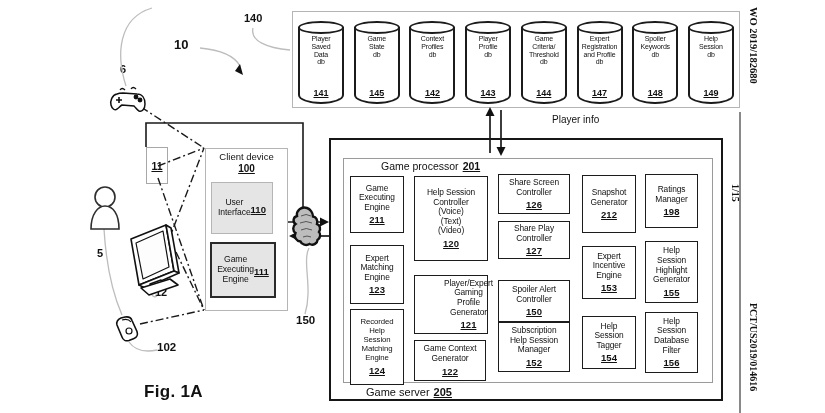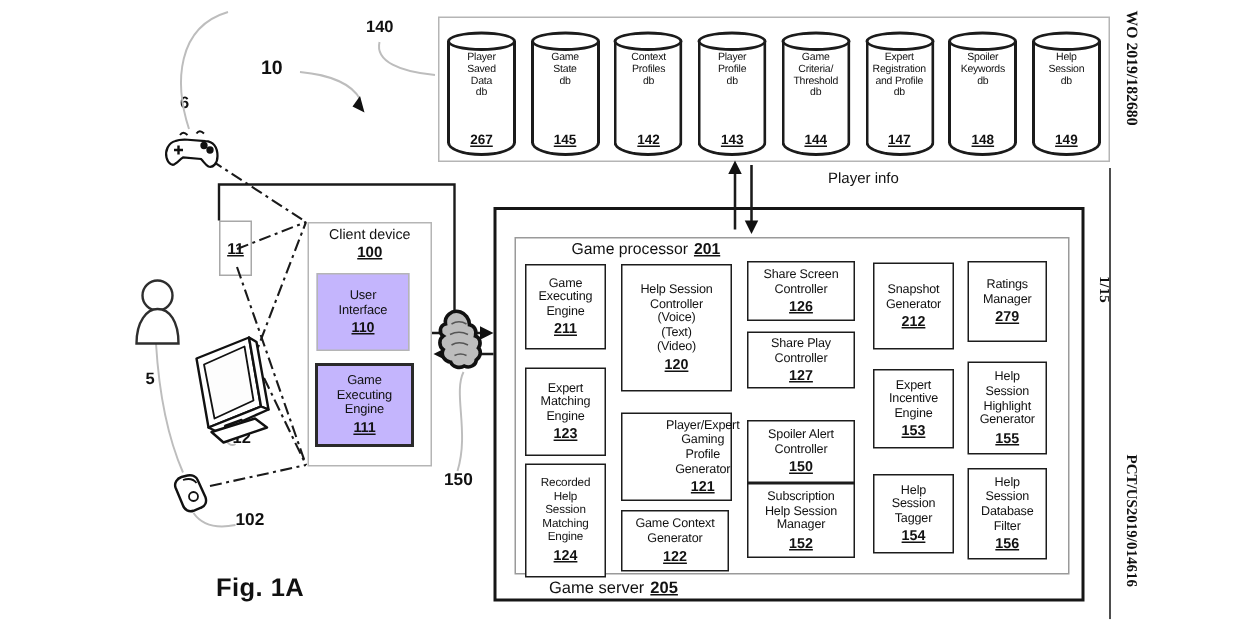--- a/index.html
+++ b/index.html
@@ -51,21 +51,21 @@
   .mod-153{left:582px;top:246px;width:54px;height:53px;}
   .mod-154{left:582px;top:316px;width:54px;height:53px;}
   .mod-151{left:645px;top:174px;width:53px;height:54px;}
   .mod-155{left:645px;top:241px;width:53px;height:62px;}
   .mod-156{left:645px;top:312px;width:53px;height:61px;}
   
   #client{left:205px;top:148px;width:83px;height:163px;border:1px solid #b5b5b5;background:#fff;z-index:2;box-sizing:border-box;
           display:flex;flex-direction:column;align-items:center;text-align:center;padding-top:3px;}
   .c-title{font-size:9.5px;line-height:1.15;}
   .c-num{font-size:10px;font-weight:bold;text-decoration:underline;line-height:1.2;}
-  .cbox{position:absolute;background:#c4b5fd;box-sizing:border-box;display:flex;flex-direction:column;
+  .cbox{position:absolute;background:#e5e5e5;box-sizing:border-box;display:flex;flex-direction:row;
         align-items:center;justify-content:center;text-align:center;z-index:3;}
   #ui{left:211px;top:182px;width:62px;height:52px;border:1px solid #b5b5b5;}
   #gee{left:210px;top:242px;width:66px;height:56px;border:2px solid #2a2a2a;}
   .cbox .mlabel{font-size:8.6px;}
   
   #tablet{left:146px;top:147px;width:22px;height:37px;border:1.5px solid #a8a8a8;background:#fff;z-index:3;box-sizing:border-box;
           display:flex;align-items:center;justify-content:center;}
   #tablet span{font-size:10.5px;font-weight:bold;text-decoration:underline;}
   
   .tag{position:absolute;font-weight:bold;z-index:4;}
@@ -91,21 +91,21 @@
   <div id="pct" class="rot">PCT/US2019/014616</div>
 
   <div id="dbbox" class="abs">
     <div class="db">
       <div class="db-top"></div>
       <div class="db-body">
           <span class="db-label">Player
 Saved
 Data
 db</span>
-          <span class="db-num">267</span>
+          <span class="db-num">141</span>
         </div>
     </div>
     <div class="db">
       <div class="db-top"></div>
       <div class="db-body">
           <span class="db-label">Game
 State
 db</span>
           <span class="db-num">145</span>
         </div>
@@ -254,21 +254,21 @@
   </div>
   <div class="mod mod-154">
     <span class="mlabel">Help
 Session
 Tagger</span>
     <span class="mnum">154</span>
   </div>
   <div class="mod mod-151">
     <span class="mlabel">Ratings
 Manager</span>
-    <span class="mnum">279</span>
+    <span class="mnum">198</span>
   </div>
   <div class="mod mod-155">
     <span class="mlabel">Help
 Session
 Highlight
 Generator</span>
     <span class="mnum">155</span>
   </div>
   <div class="mod mod-156">
     <span class="mlabel">Help

